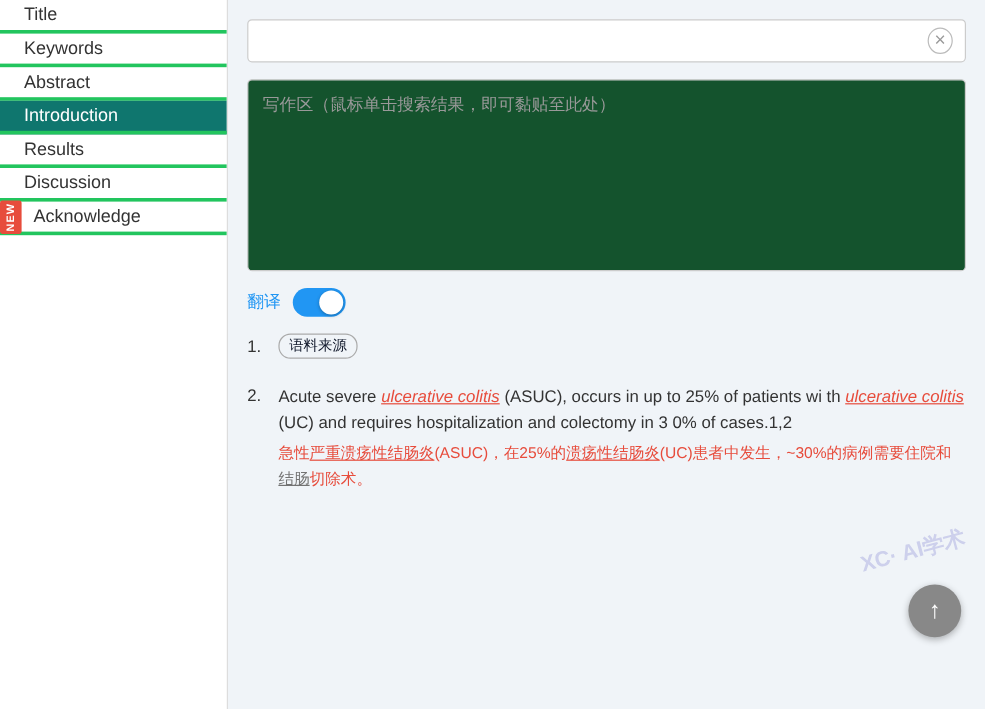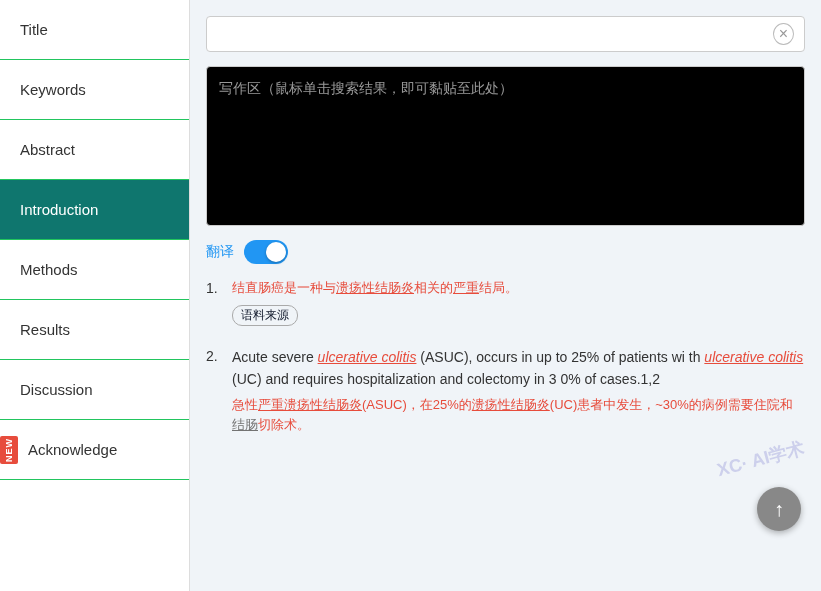--- a/index.html
+++ b/index.html
@@ -17,25 +17,25 @@
       width: 190px;
       min-width: 190px;
       background: #fff;
       border-right: 1px solid #ddd;
       display: flex;
       flex-direction: column;
       height: 591px;
       overflow: hidden;
     }
     .sidebar-item {
-      padding: 21px 20px;
+      padding: 4px 20px;
       font-size: 15px;
       color: #333;
       cursor: pointer;
-      border-bottom: 1px solid #22c55e;
+      border-bottom: 3px solid #22c55e;
       position: relative;
       display: flex;
       align-items: center;
       text-align: right;
     }
     .sidebar-item.active {
       background: #0f766e;
       color: #fff;
     }
     .new-badge {
@@ -112,21 +112,21 @@
       border-radius: 4px;
       padding: 10px 22px;
       font-size: 16px;
       cursor: pointer;
       white-space: nowrap;
       font-family: inherit;
     }
 
     
     .writing-area {
-      background: #000000;
+      background: #14532d;
       border: 1px solid #ccc;
       border-radius: 4px;
       height: 160px;
       padding: 12px;
       margin-bottom: 14px;
     }
     .writing-area-placeholder {
       color: #999;
       font-size: 14px;
     }
@@ -255,23 +255,20 @@
   <div class="sidebar-item">
     <span>Keywords</span>
   </div>
   <div class="sidebar-item">
     <span>Abstract</span>
   </div>
   <div class="sidebar-item active">
     <span>Introduction</span>
   </div>
   <div class="sidebar-item">
-    <span>Methods</span>
-  </div>
-  <div class="sidebar-item">
     <span>Results</span>
   </div>
   <div class="sidebar-item">
     <span>Discussion</span>
   </div>
   <div class="sidebar-item has-badge">
     <span class="new-badge">NEW</span>
     <span>Acknowledge</span>
   </div>
 </div>
@@ -298,23 +295,20 @@
         <div class="toggle-thumb"></div>
       </div>
     </div>
   </div>
 
   <ul class="results-list">
 
     <li class="result-item">
       <span class="result-number">1.</span>
       <div class="result-content">
-        <div class="result-cn">
-          结直肠癌是一种与<span style="color:#e74c3c;text-decoration:underline">溃疡性结肠炎</span>相关的<span style="color:#e74c3c;text-decoration:underline">严重</span>结局。
-        </div>
         <span class="source-tag">语料来源</span>
       </div>
     </li>
 
     <li class="result-item">
       <span class="result-number">2.</span>
       <div class="result-content">
         <div class="result-en">
           Acute severe <span class="italic-red underline-red"><em>ulcerative colitis</em></span> (ASUC), occurs in up to 25% of patients wi th <span class="italic-red underline-red"><em>ulcerative colitis</em></span> (UC) and requires hospitalization and colectomy in 3 0% of cases.1,2
         </div>

